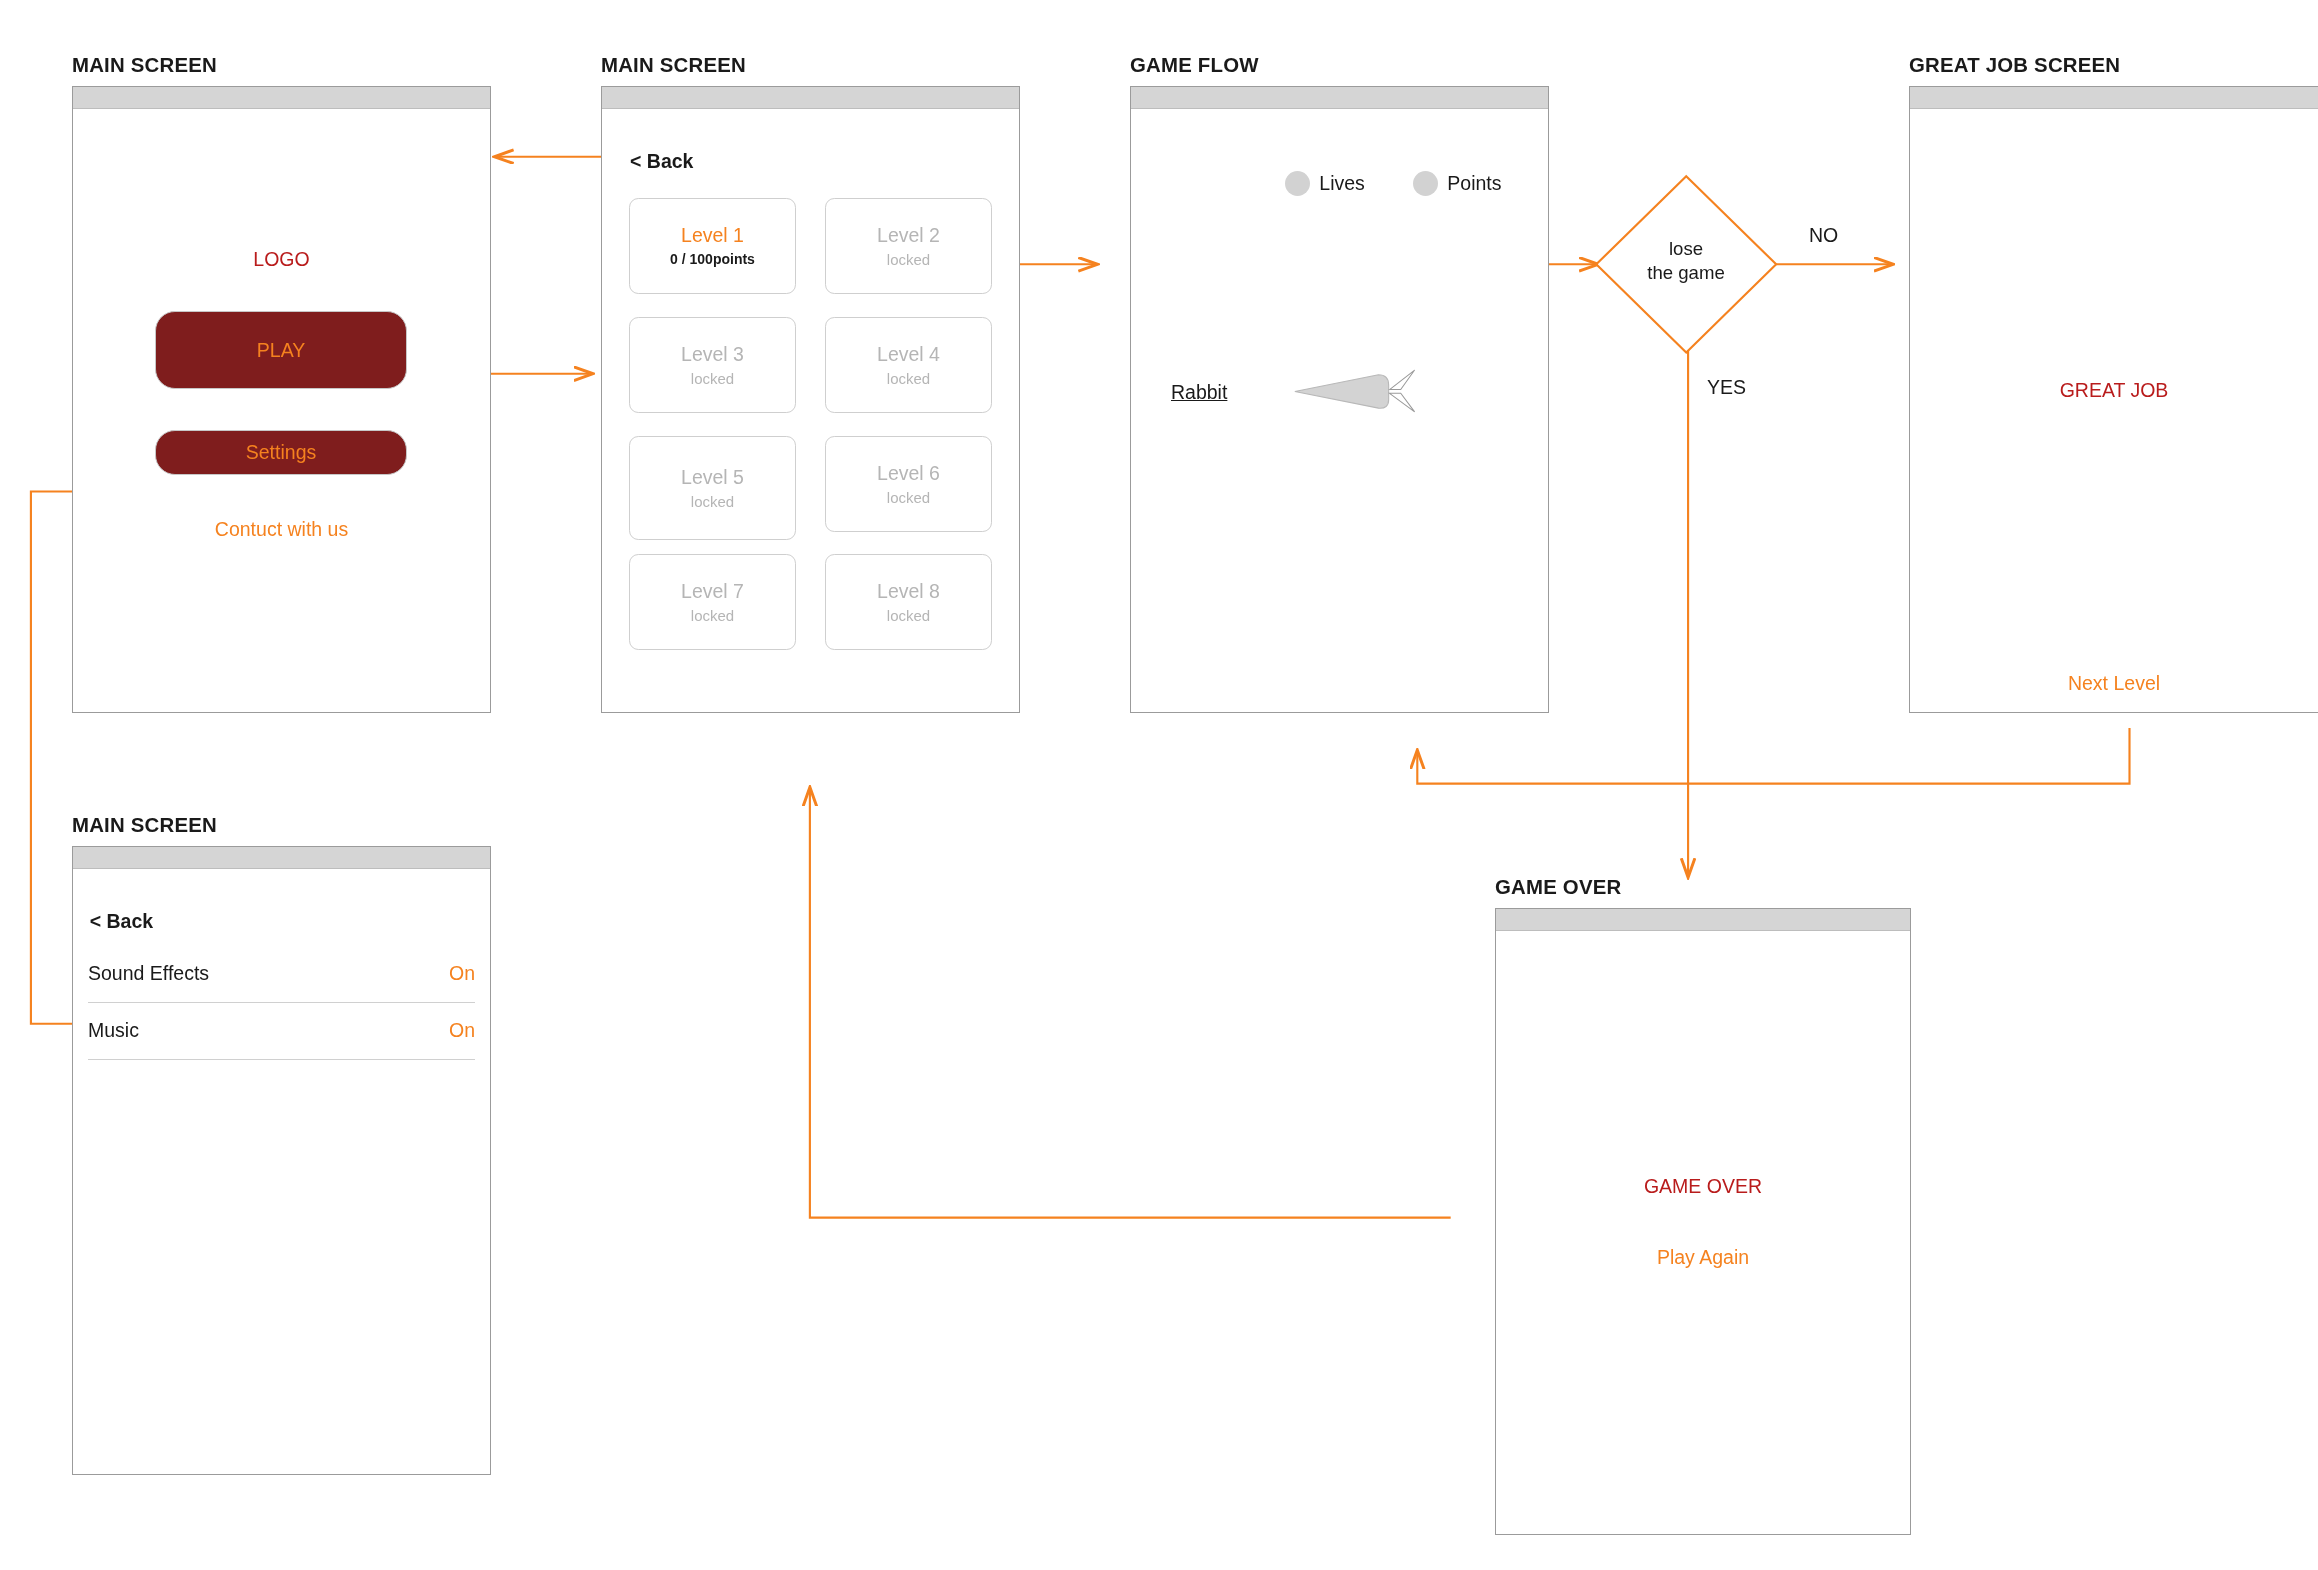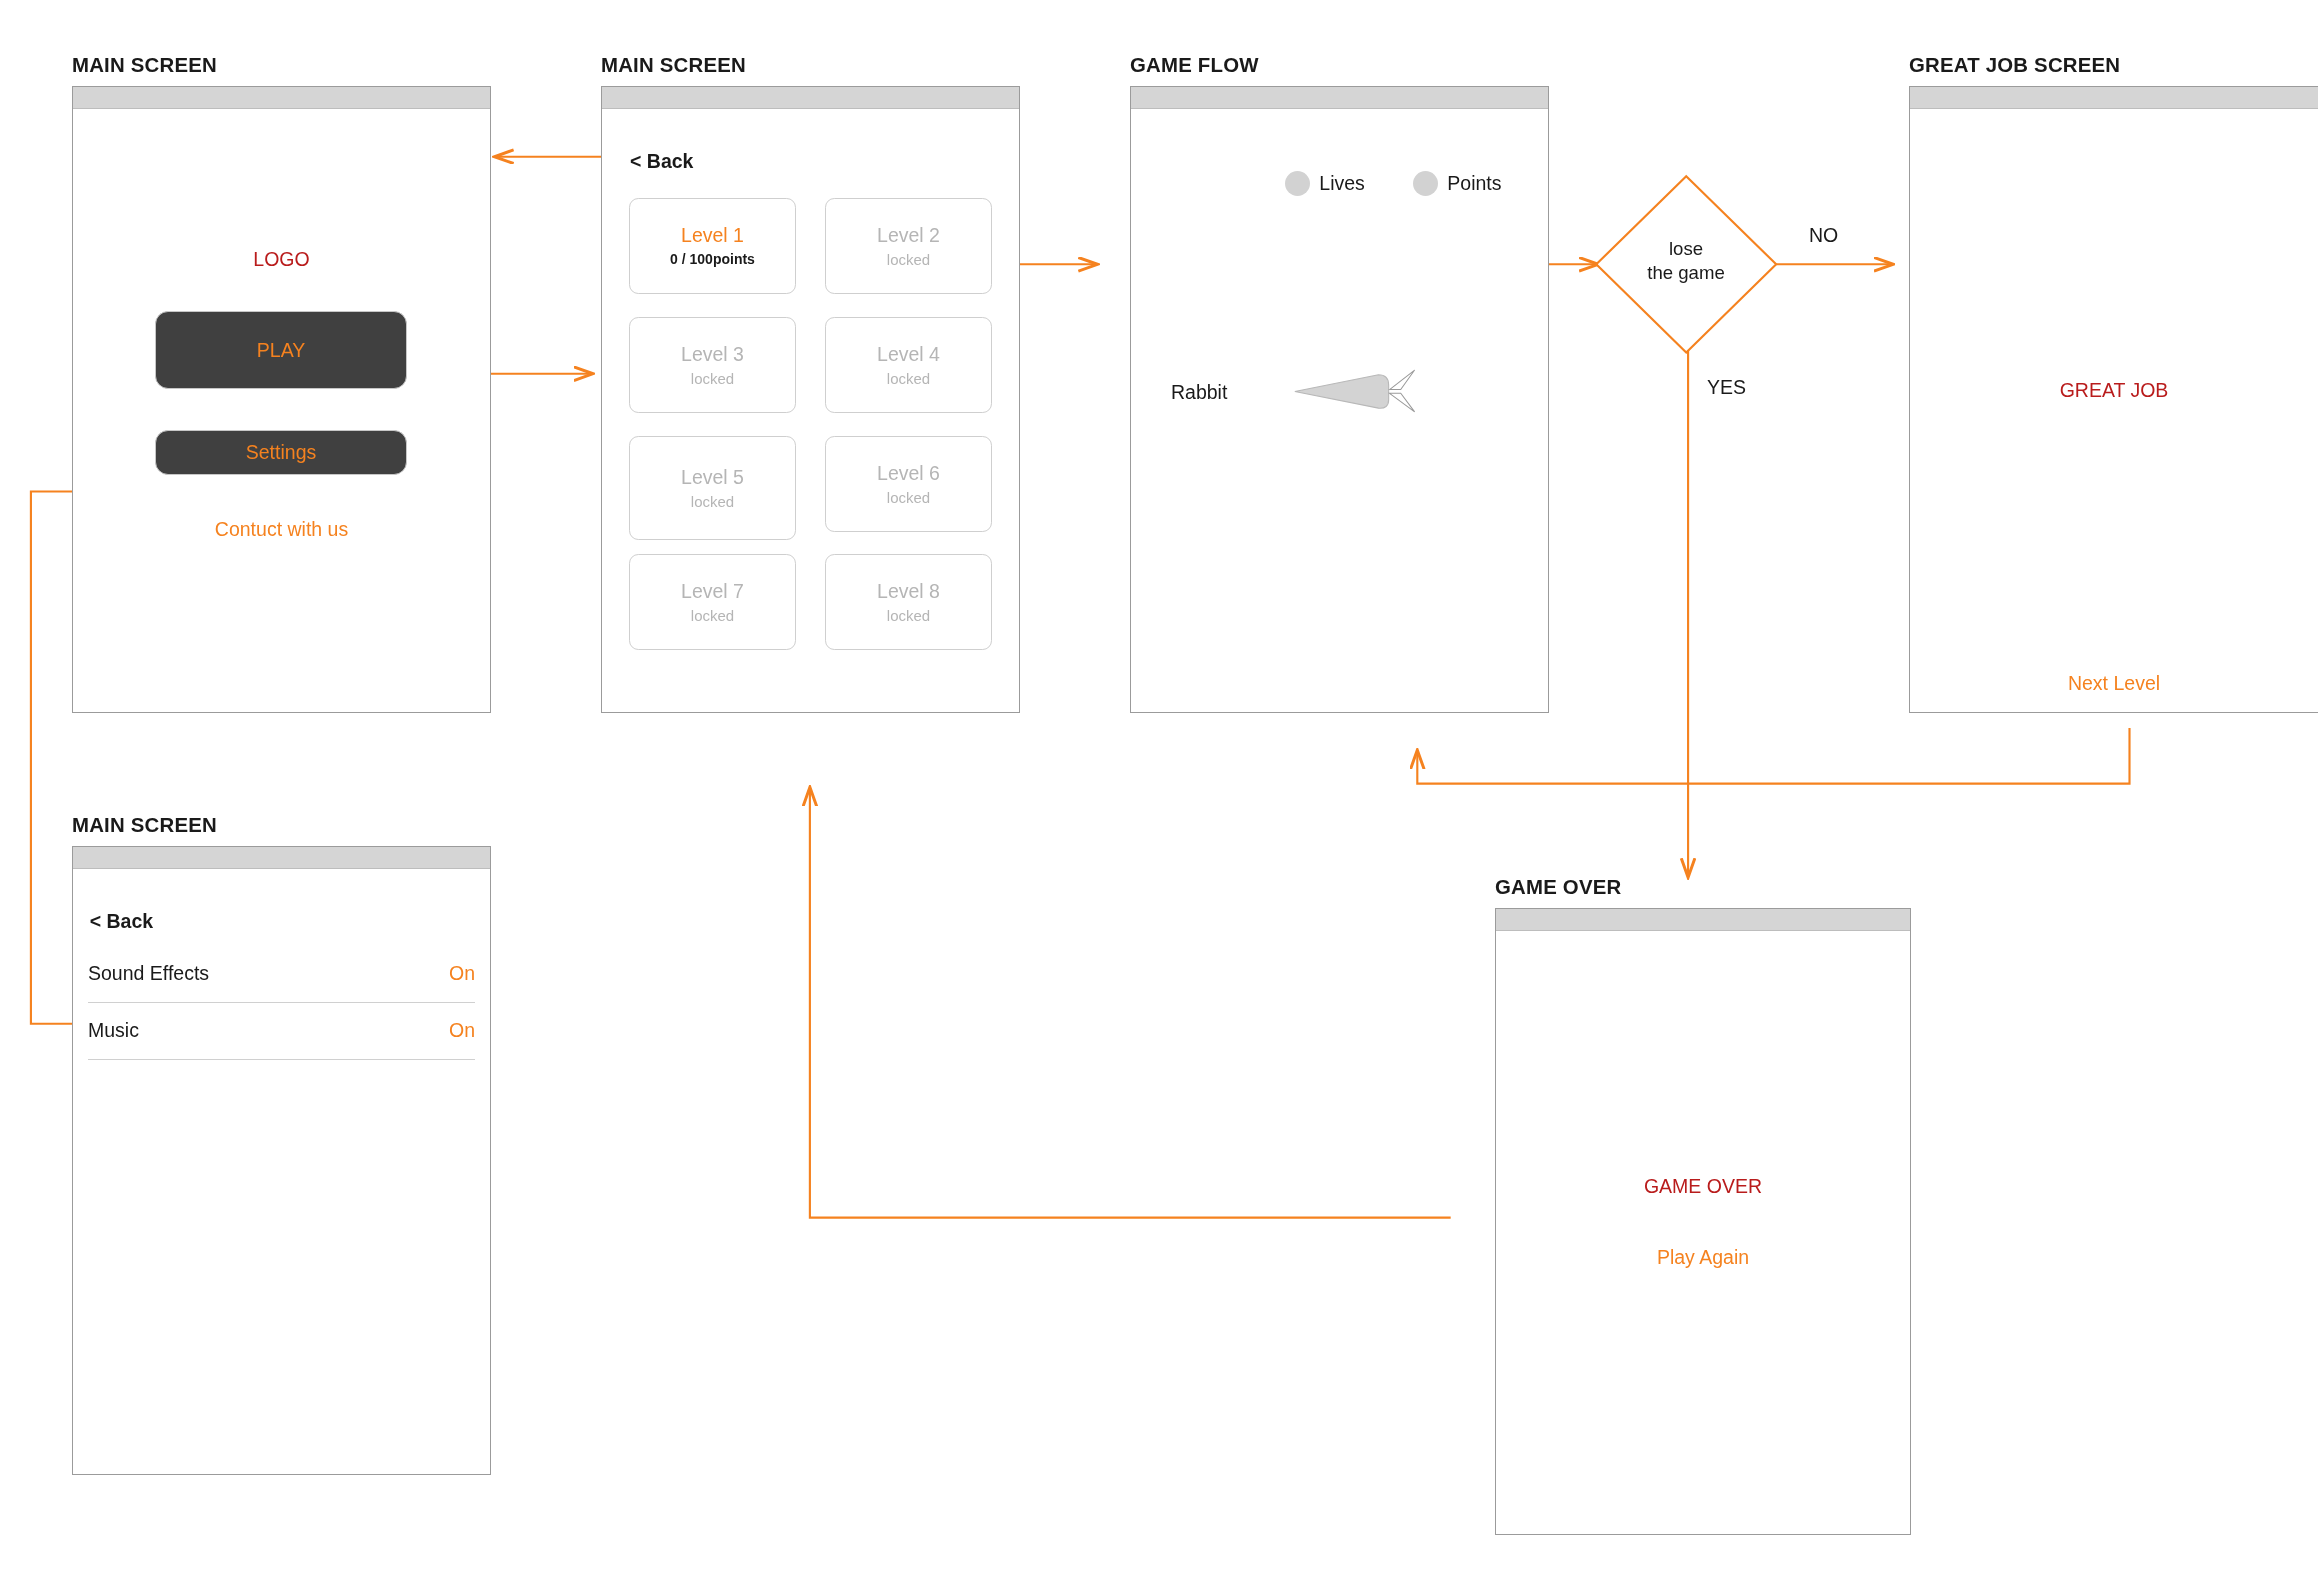--- a/index.html
+++ b/index.html
@@ -49,22 +49,22 @@
   .orange { color: #f5821f; }
   .dark { color: #1a1a1a; }
   .muted { color: #b5b5b5; }
 
   
   .logo-txt { font-size: 19.5px; color: #b91c1c; }
   .btn-outline {
     position: absolute;
     box-sizing: border-box;
     border: 1.3px solid #c7c7c7;
-    border-radius: 13px;
-    background: #404040;
+    border-radius: 20px;
+    background: #7f1d1d;
     display: flex;
     align-items: center;
     justify-content: center;
     color: #f5821f;
     font-size: 19.5px;
   }
   .link-txt { font-size: 19.5px; color: #f5821f; }
 
   
   .lvl-card {
@@ -90,21 +90,21 @@
     align-items: center;
     gap: 9.3px;
     font-size: 19.5px;
     color: #1a1a1a;
   }
   .hud-dot {
     width: 25px; height: 25px;
     border-radius: 50%;
     background: #d2d2d2;
   }
-  .rabbit-label { font-size: 19.5px; color: #1a1a1a; }
+  .rabbit-label { font-size: 19.5px; color: #1a1a1a; text-decoration: underline; }
 
   
   .set-row {
     position: absolute;
     left: 15px;
     right: 15px;
     display: flex;
     align-items: center;
     justify-content: space-between;
     font-size: 19.5px;

